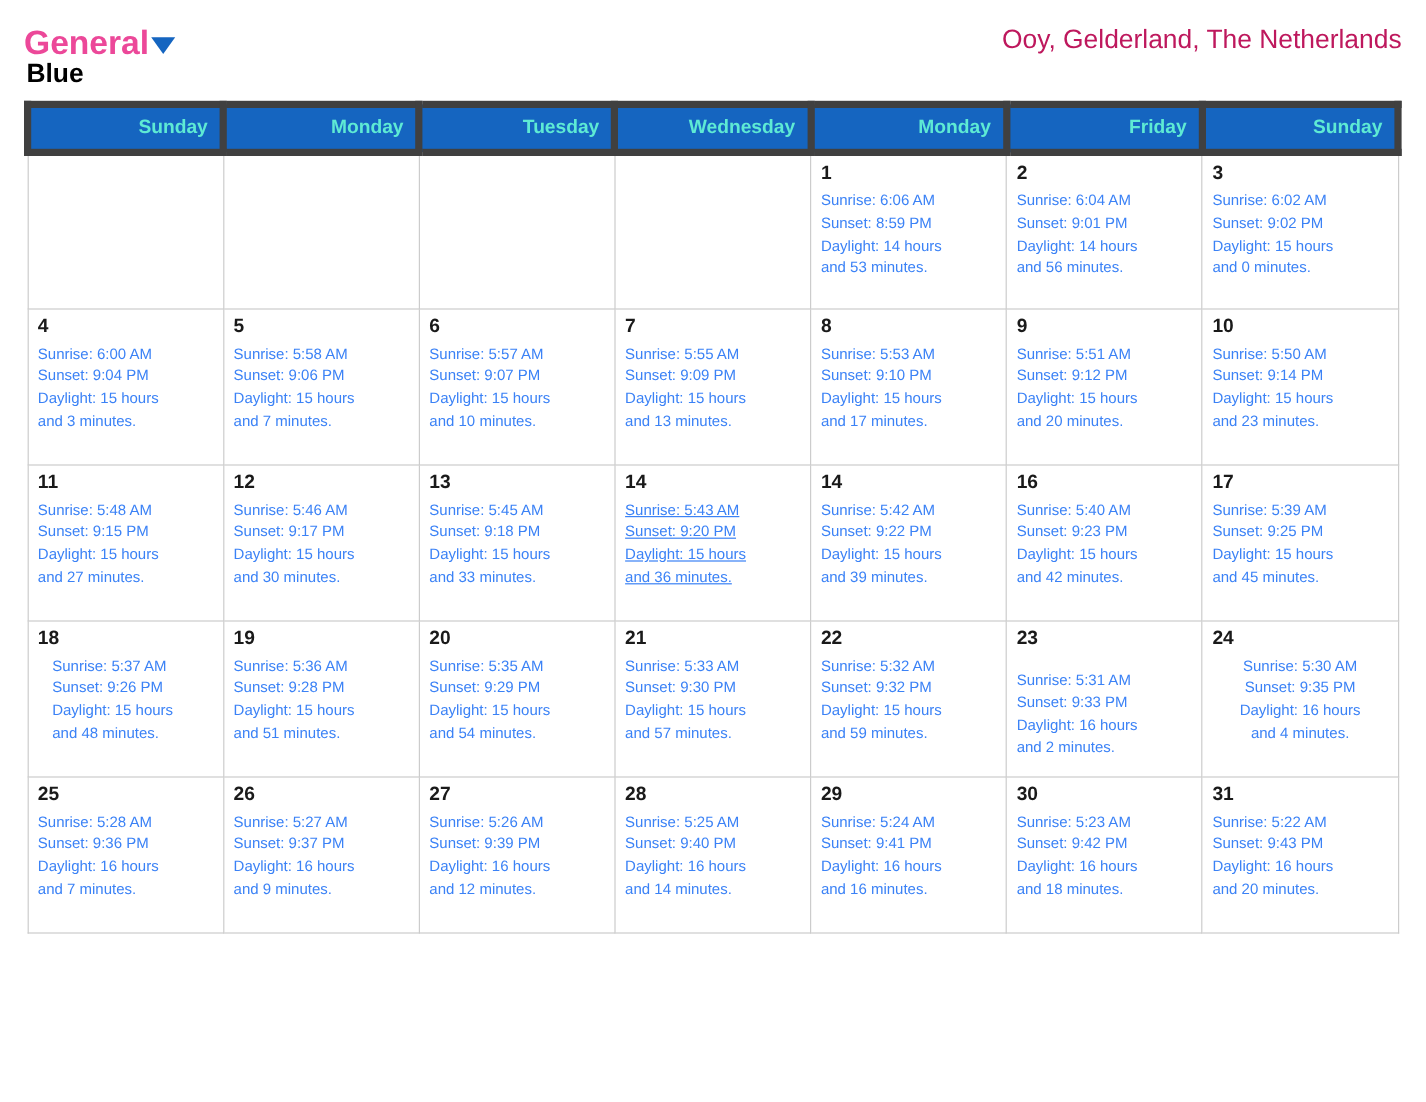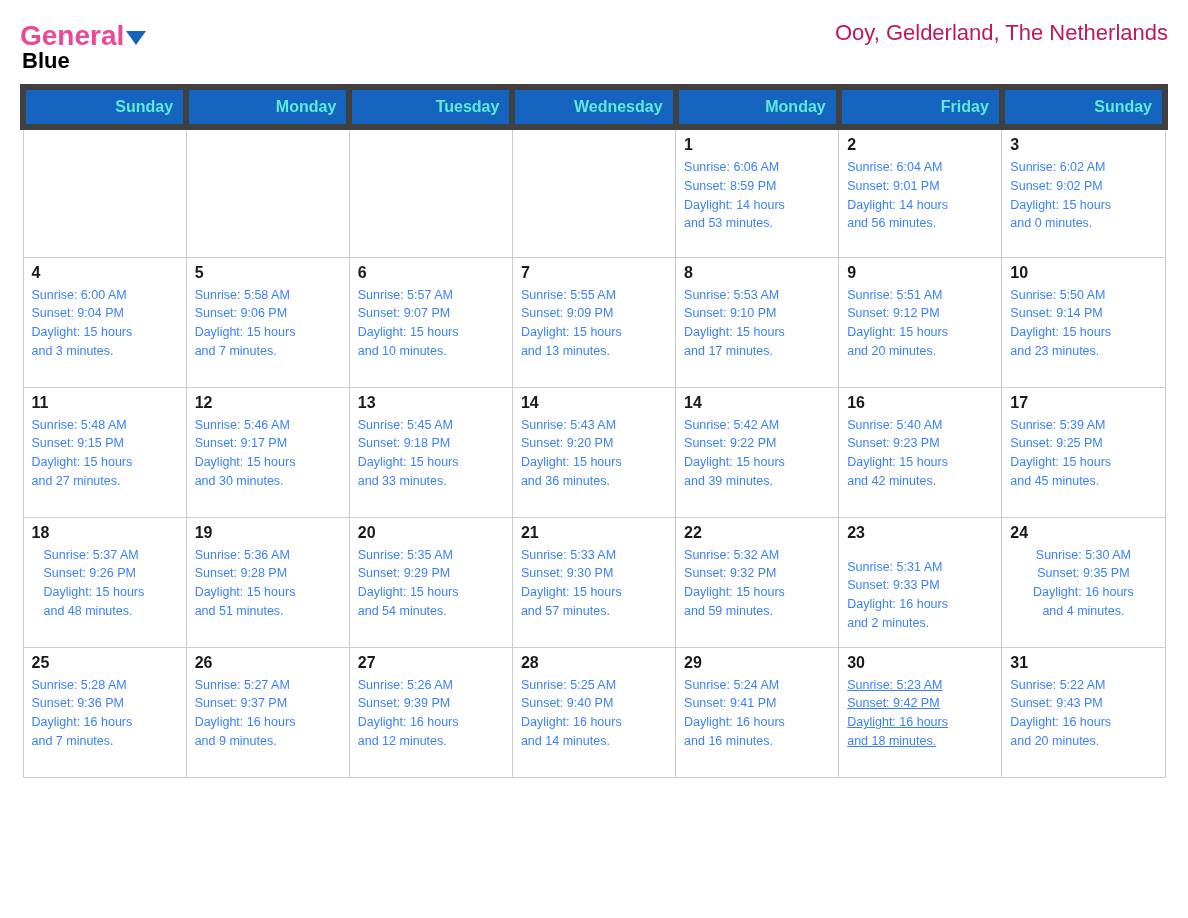--- a/index.html
+++ b/index.html
@@ -226,21 +226,21 @@
         </td>
         <td>
           <div class="day-number">13</div>
           <div class="day-info" style="white-space: pre-line;">Sunrise: 5:45 AM
 Sunset: 9:18 PM
 Daylight: 15 hours
 and 33 minutes.</div>
         </td>
         <td>
           <div class="day-number">14</div>
-          <div class="day-info" style="white-space: pre-line;">Sunrise: 5:43 AM
+          <div class="day-info" style="white-space: pre-line; text-decoration: underline;">Sunrise: 5:43 AM
 Sunset: 9:20 PM
 Daylight: 15 hours
 and 36 minutes.</div>
         </td>
         <td>
           <div class="day-number">14</div>
           <div class="day-info" style="white-space: pre-line;">Sunrise: 5:42 AM
 Sunset: 9:22 PM
 Daylight: 15 hours
 and 39 minutes.</div>
@@ -342,21 +342,21 @@
         </td>
         <td>
           <div class="day-number">29</div>
           <div class="day-info" style="white-space: pre-line;">Sunrise: 5:24 AM
 Sunset: 9:41 PM
 Daylight: 16 hours
 and 16 minutes.</div>
         </td>
         <td>
           <div class="day-number">30</div>
-          <div class="day-info" style="white-space: pre-line; text-decoration: underline;">Sunrise: 5:23 AM
+          <div class="day-info" style="white-space: pre-line;">Sunrise: 5:23 AM
 Sunset: 9:42 PM
 Daylight: 16 hours
 and 18 minutes.</div>
         </td>
         <td>
           <div class="day-number">31</div>
           <div class="day-info" style="white-space: pre-line;">Sunrise: 5:22 AM
 Sunset: 9:43 PM
 Daylight: 16 hours
 and 20 minutes.</div>

